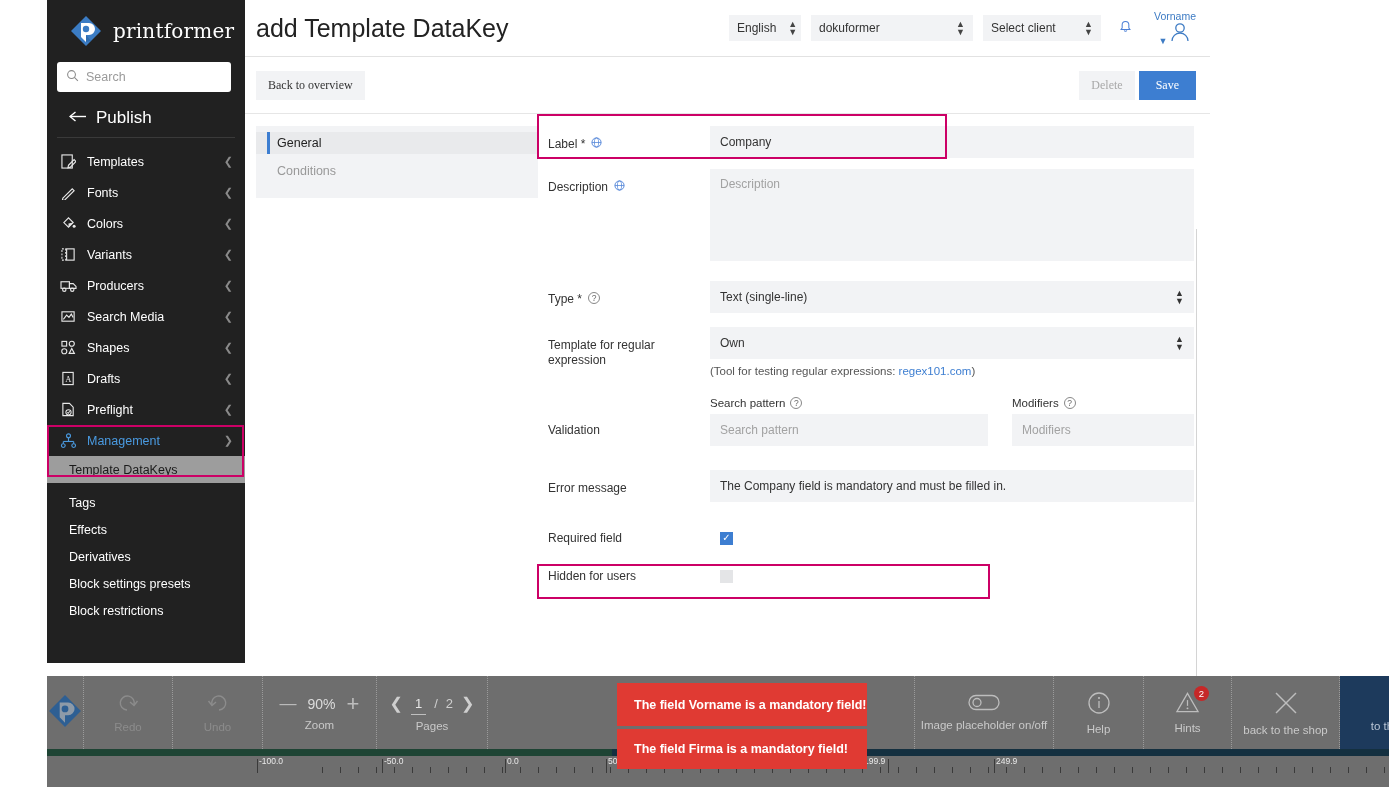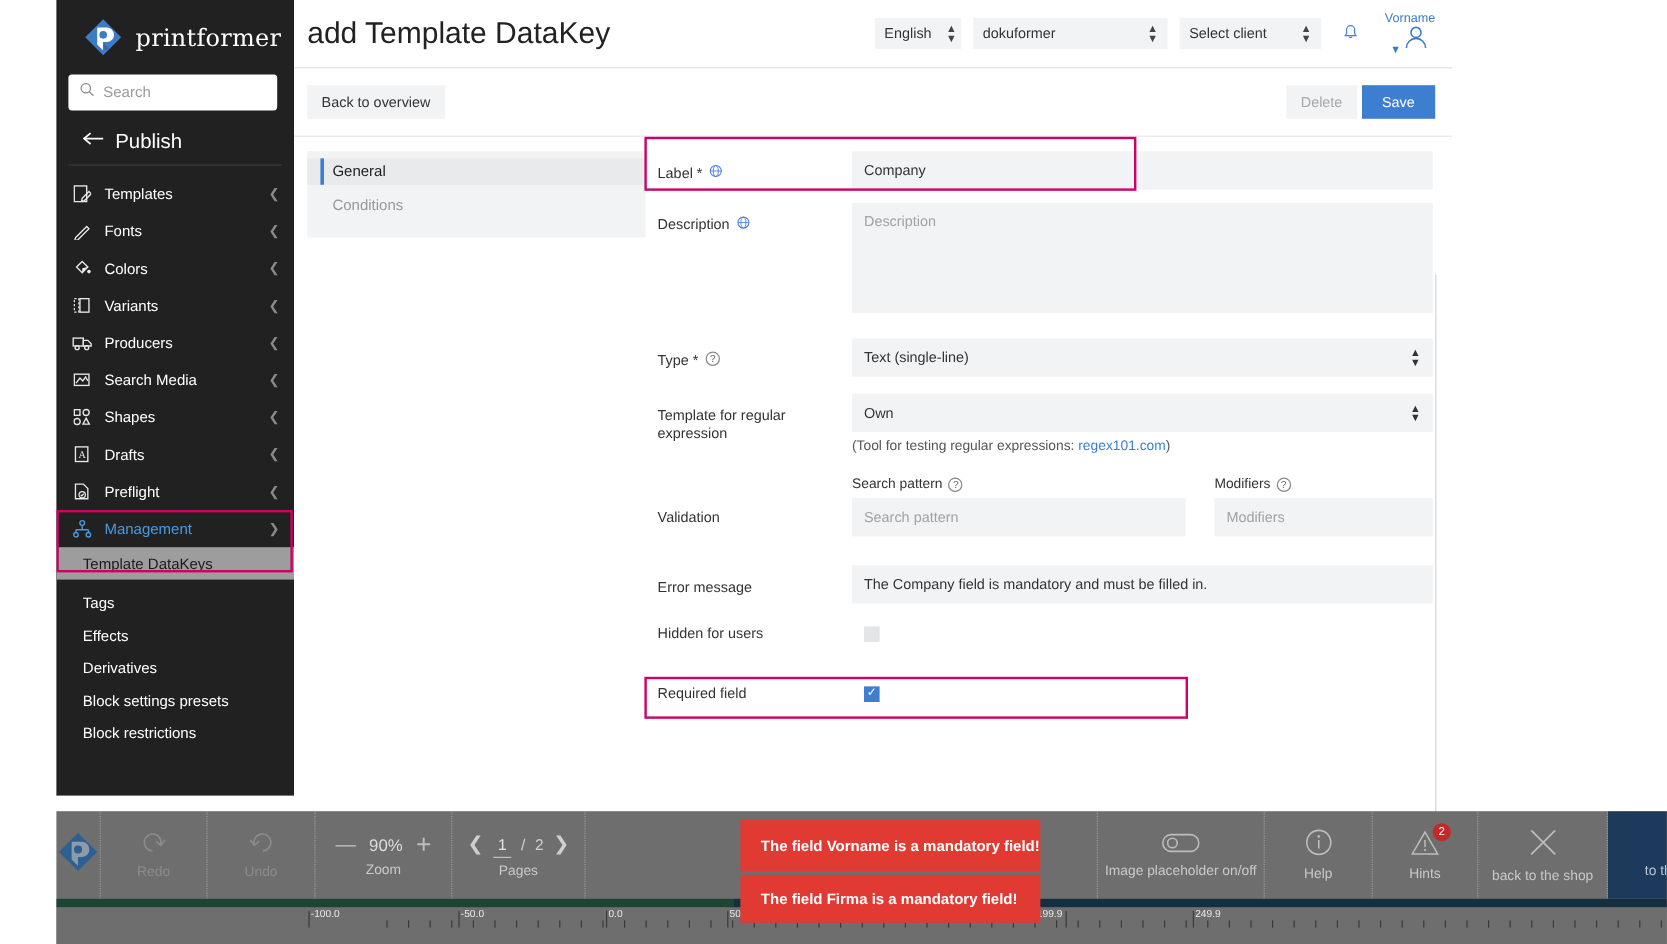--- a/index.html
+++ b/index.html
@@ -74,21 +74,21 @@
   .user { margin-left: 22px; display: flex; flex-direction: column; align-items: center; color: #3d7bc4; }
   .user .uname { font-size: 10.5px; line-height: 11px; }
   .user .urow { display: flex; align-items: flex-end; gap: 2px; }
 
   .actionbar {
     height: 57px; display: flex; align-items: center; padding: 0 14px 0 11px;
     border-bottom: 1px solid #e6e6e6;
   }
   .btn {
     font-size: 12px; padding: 7px 12px; background: #f2f3f5; color: #333;
-    border: none; cursor: pointer; font-family: Liberation Sans, sans-serif;
+    border: none; cursor: pointer; font-family: Liberation Serif, serif;
   }
   .btn-spacer { flex: 1; }
   .btn-delete { color: #a8a8a8; background: #f2f3f5; }
   .btn-save { background: #3d7ed1; color: #fff; margin-left: 4px; padding: 7px 17px; }
 
   .content { display: flex; height: 548px; position: relative; }
   .tabs-col { width: 293px; padding: 12px 0 0 11px; }
   .tabs-card { background: #f2f3f5; padding: 6px 0 10px 0; }
   .tab {
     height: 22px; display: flex; align-items: center; padding-left: 21px;
@@ -513,31 +513,31 @@
           </div>
         </div>
 
         <div class="row" style="margin-top:24px">
           <div class="lab">Error message</div>
           <div class="field">
             <input class="inp" type="text" value="The Company field is mandatory and must be filled in." style="">
           </div>
         </div>
 
+        <div class="row" style="margin-top:22px;margin-bottom:4px">
+          <div class="lab" style="padding-top:7px">Required field</div>
+          <div class="field cbx-row cbx-cell">
+            <span class="cbx">✓</span>
+          </div>
+        </div>
+
         <div class="row" style="margin-top:10px">
           <div class="lab" style="padding-top:7px">Hidden for users</div>
           <div class="field cbx-row cbx-cell">
             <span class="cbx-off"></span>
-          </div>
-        </div>
-
-        <div class="row" style="margin-top:22px;margin-bottom:4px">
-          <div class="lab" style="padding-top:7px">Required field</div>
-          <div class="field cbx-row cbx-cell">
-            <span class="cbx">✓</span>
           </div>
         </div>
 
         <div class="hl-box" style="left:-1px; top:0px; width:410px; height:45px;"></div>
         <div class="hl-box" style="left:-1px; top:450px; width:453px; height:35px;"></div>
       </div>
 
       <div class="vscroll"></div>
     </div>
   </div>

